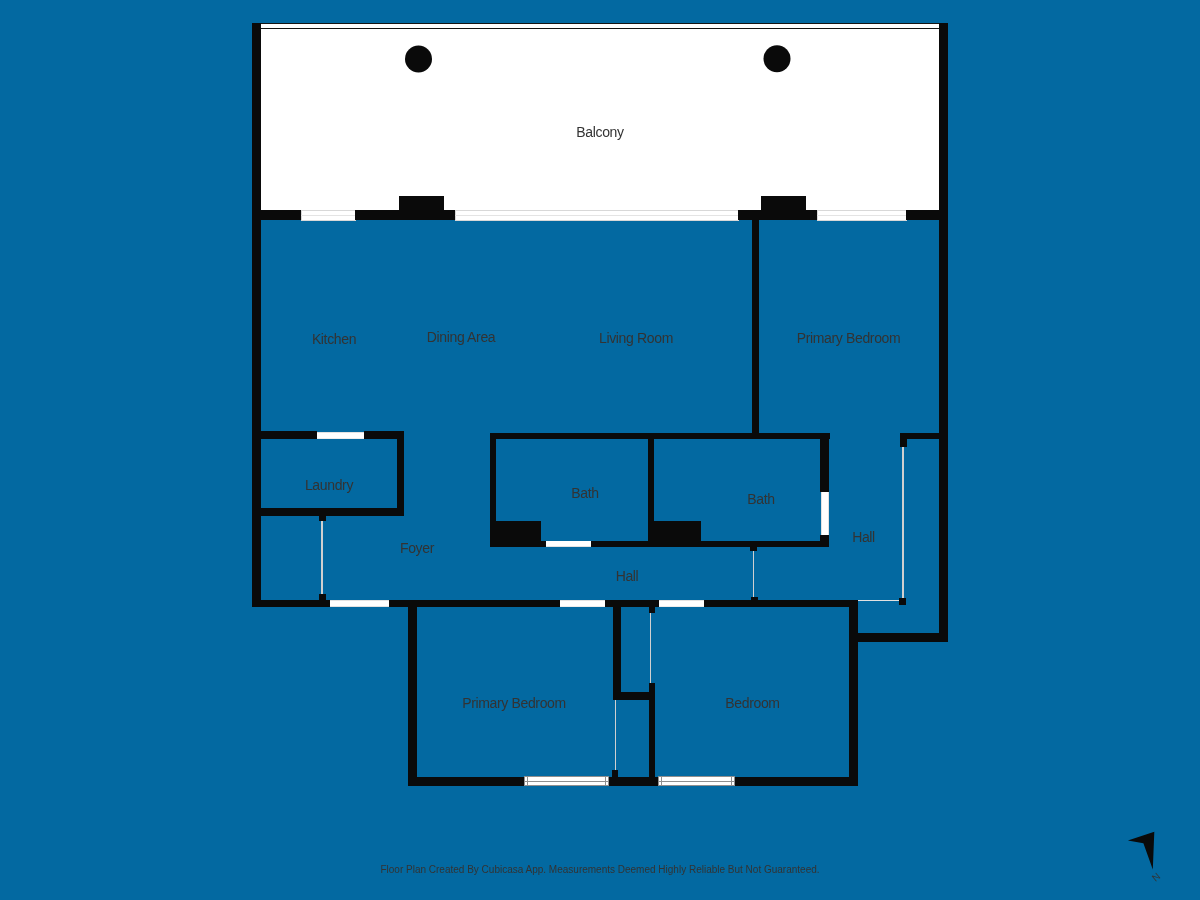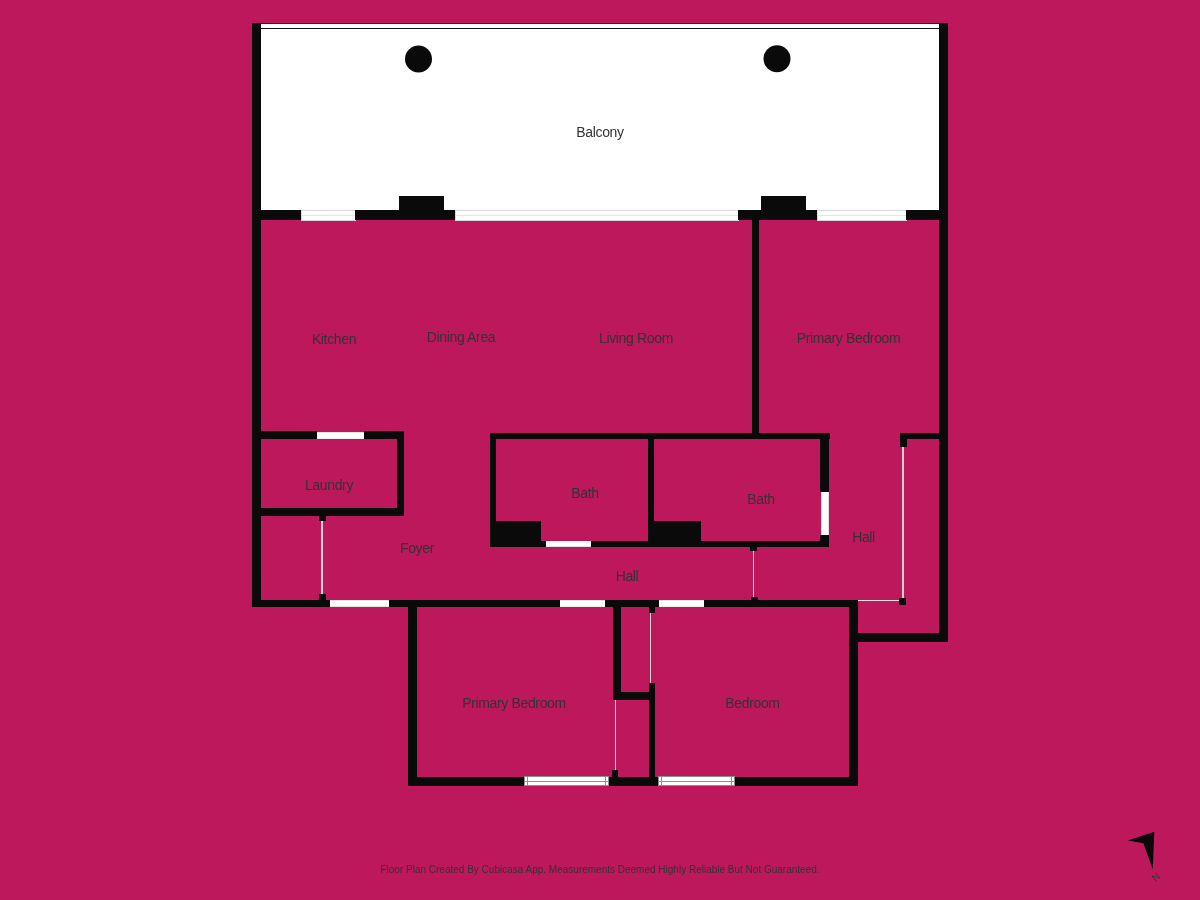--- a/index.html
+++ b/index.html
@@ -1,16 +1,16 @@
 <!DOCTYPE html>
 <html><head>
 <meta charset="utf-8">
 <style>
   html,body{margin:0;padding:0;background:#ffffff;}
-  .page{position:relative;width:1200px;height:900px;background:#be185d;overflow:hidden;}
+  .page{position:relative;width:1200px;height:900px;background:#0369a1;overflow:hidden;}
   svg text{font-family:"Liberation Sans", sans-serif;fill:#333333;}
 </style>
 </head>
 <body>
 <div class="page">
 <svg width="1200" height="900" viewBox="0 0 1200 900" xmlns="http://www.w3.org/2000/svg">
   <g shape-rendering="crispEdges">
 
     <rect x="252" y="23" width="696" height="197" fill="#ffffff"></rect>
 

